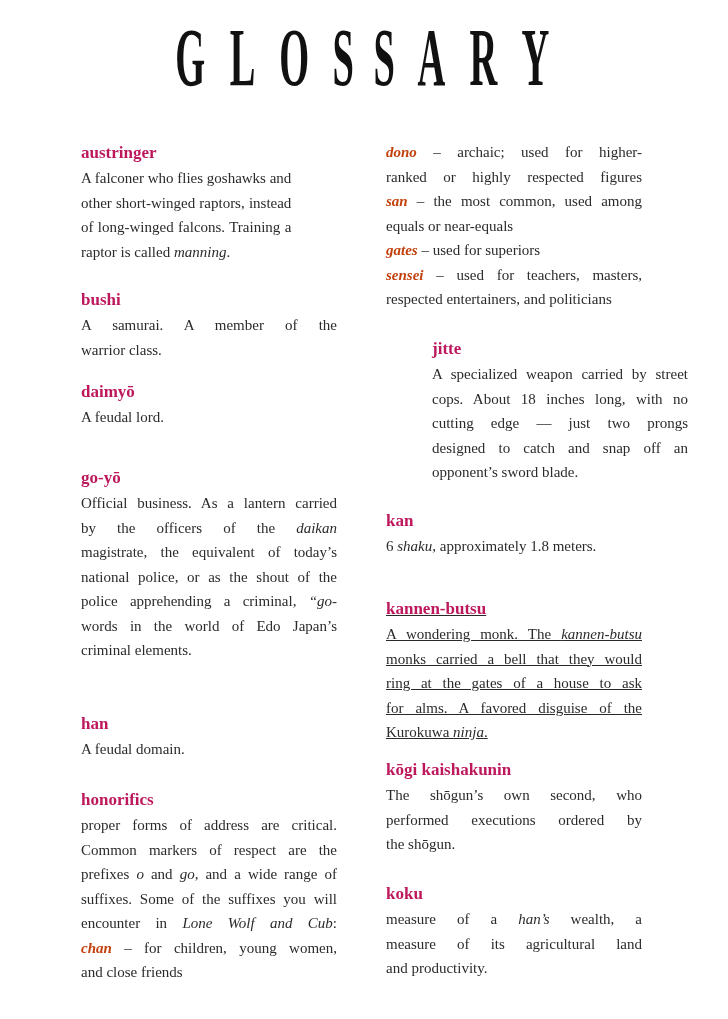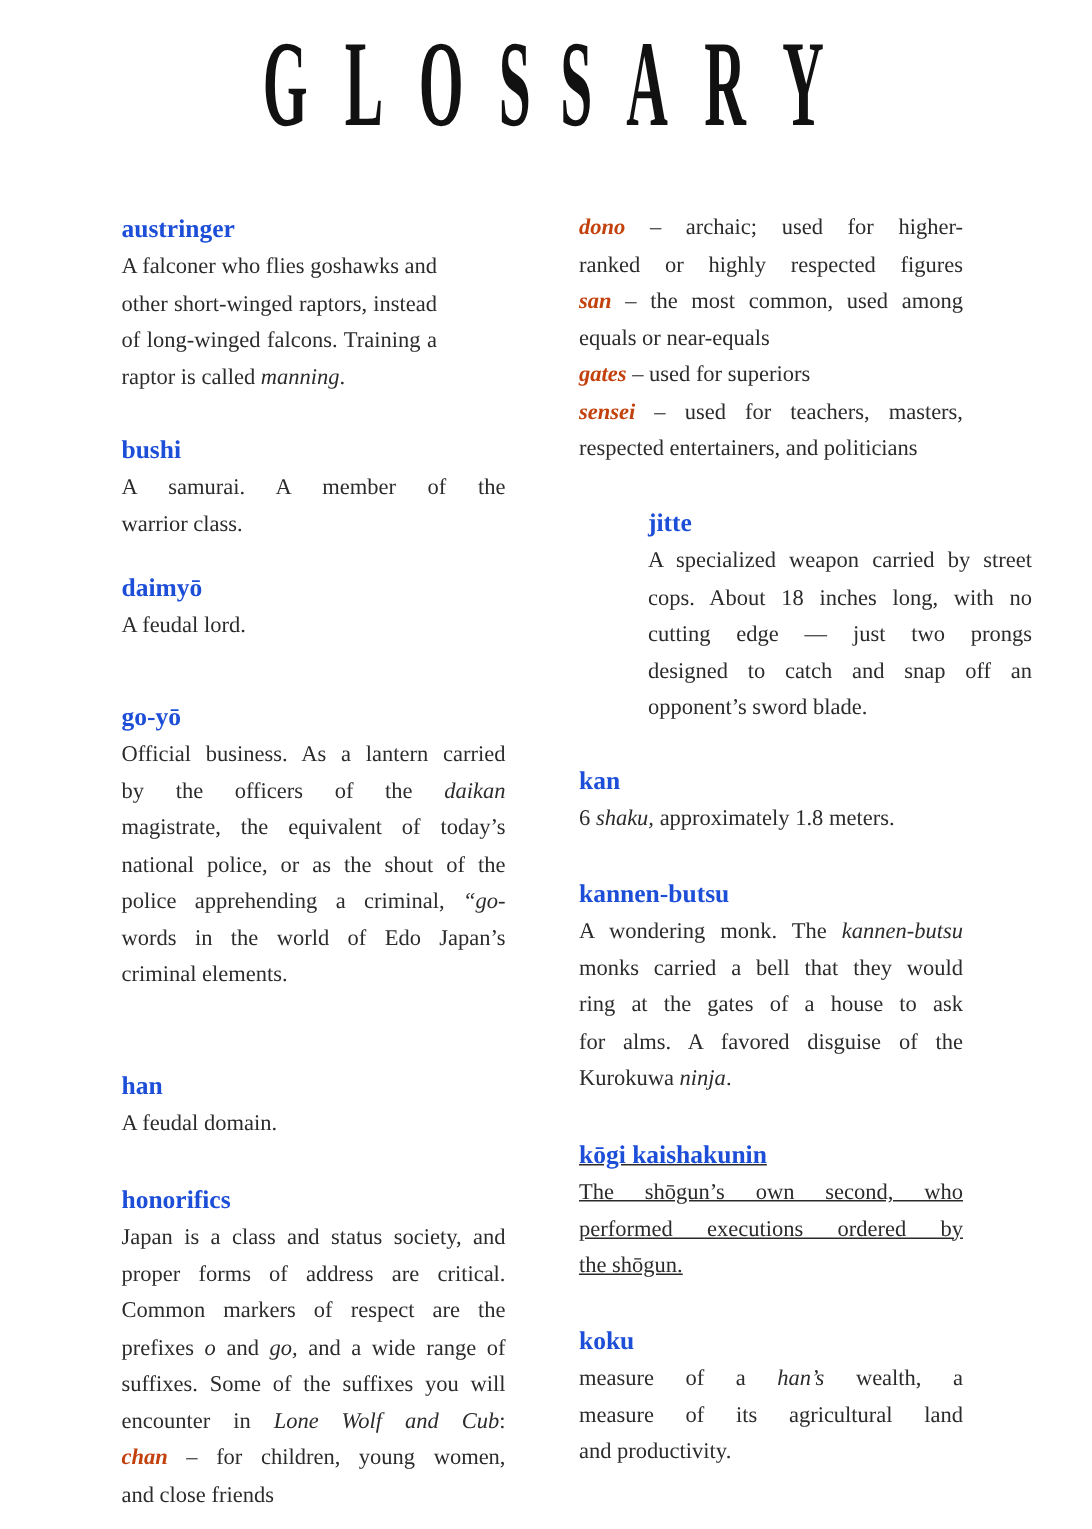--- a/index.html
+++ b/index.html
@@ -21,21 +21,21 @@
     line-height: 1;
   }
   .col {
     position: absolute; top: 140px; width: 256px;
   }
   .col.left { left: 81px; }
   .col.right { left: 386px; }
   .entry { margin: 0; }
   .term {
     font-family: "Liberation Serif", "DejaVu Serif", serif;
-    font-weight: bold; font-size: 17px; color: #1d4ed8;
+    font-weight: bold; font-size: 17px; color: #be185d;
     line-height: 26px; height: 26px;
   }
   .def {
     font-size: 15px; line-height: 24.5px; color: #2b2b2b;
     text-align: justify;
   }
   .def i { font-style: italic; }
   .def b { font-weight: bold; font-style: italic; color: #c2410c; }
   .line { display: block; text-align: justify; text-align-last: justify; white-space: nowrap; }
   .line.last { text-align-last: left; }
@@ -97,21 +97,20 @@
   <div class="entry" style="position:absolute; top:571px; width:256px;">
     <div class="term">han</div>
     <div class="def">
       <span class="line last">A feudal domain.</span>
     </div>
   </div>
 
   <div class="entry" style="position:absolute; top:647px; width:256px;">
     <div class="term">honorifics</div>
     <div class="def">
-      <span class="line">Japan is a class and status society, and</span>
       <span class="line">proper forms of address are critical.</span>
       <span class="line">Common markers of respect are the</span>
       <span class="line"><span>prefixes </span><i>o</i><span> and </span><i>go,</i><span> and a wide range of</span></span>
       <span class="line">suffixes. Some of the suffixes you will</span>
       <span class="line"><span>encounter in </span><i>Lone Wolf and Cub</i><span>:</span></span>
       <span class="line"><b>chan</b><span> – for children, young women,</span></span>
       <span class="line last">and close friends</span>
     </div>
   </div>
 </div>
@@ -139,32 +138,32 @@
     </div>
   </div>
 
   <div class="entry" style="position:absolute; top:368px; width:256px;">
     <div class="term">kan</div>
     <div class="def">
       <span class="line last"><span>6 </span><i>shaku,</i><span> approximately 1.8 meters.</span></span>
     </div>
   </div>
 
-  <div class="entry" style="position:absolute; top:443px; width:256px;">
+  <div class="entry" style="position:absolute; top:456px; width:256px;text-decoration:underline;">
     <div class="term">kannen-butsu</div>
     <div class="def">
       <span class="line"><span>A wondering monk. The </span><i>kannen-butsu</i></span>
       <span class="line">monks carried a bell that they would</span>
       <span class="line">ring at the gates of a house to ask</span>
       <span class="line">for alms. A favored disguise of the</span>
       <span class="line last"><span>Kurokuwa </span><i>ninja</i><span>.</span></span>
     </div>
   </div>
 
-  <div class="entry" style="position:absolute; top:617px; width:256px;text-decoration:underline;">
+  <div class="entry" style="position:absolute; top:617px; width:256px;">
     <div class="term">kōgi kaishakunin</div>
     <div class="def">
       <span class="line">The shōgun’s own second, who</span>
       <span class="line">performed executions ordered by</span>
       <span class="line last">the shōgun.</span>
     </div>
   </div>
 
   <div class="entry" style="position:absolute; top:741px; width:256px;">
     <div class="term">koku</div>

